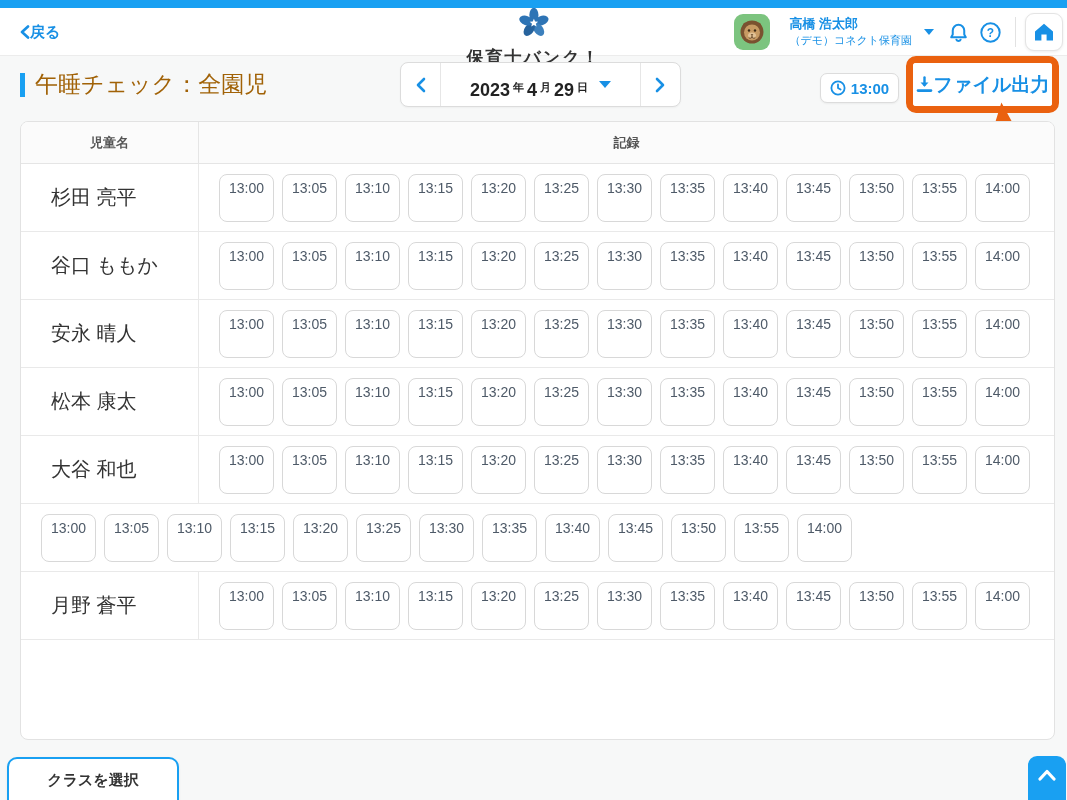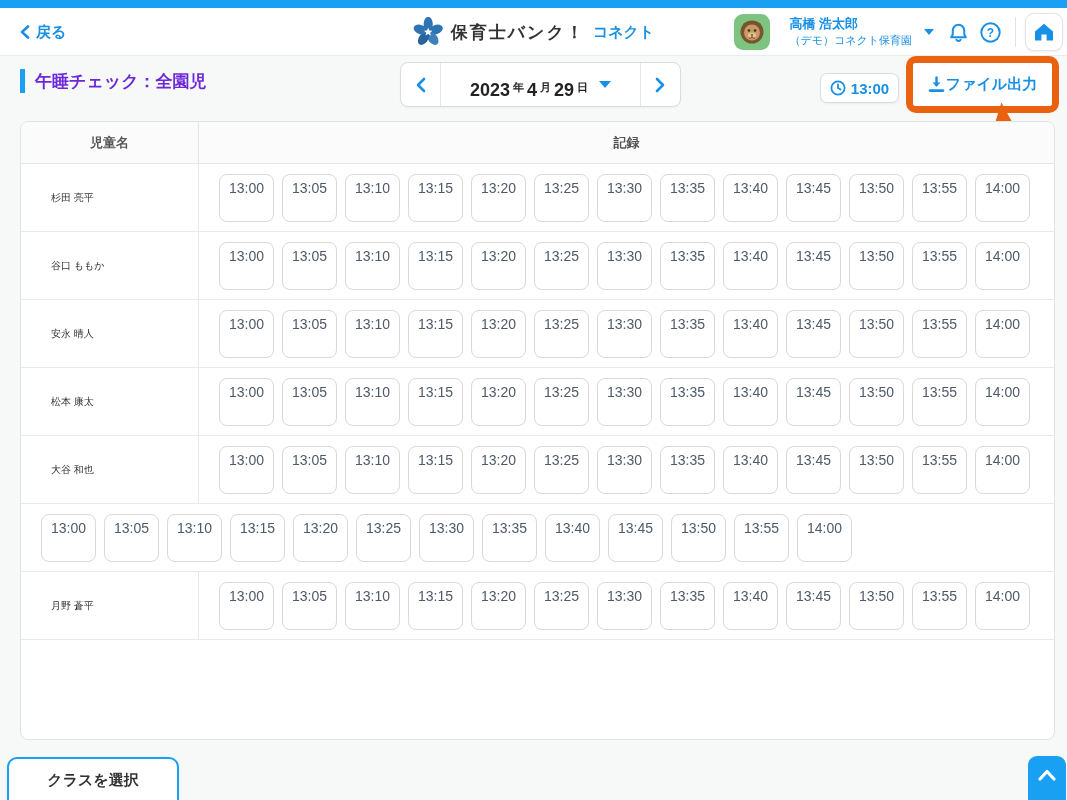--- a/index.html
+++ b/index.html
@@ -9,75 +9,75 @@
     --green:#7cc47f;
   }
   *{ margin:0; padding:0; box-sizing:border-box; }
   html,body{ background:#e9e9e9; }
   body{ font-family:"Liberation Sans","DejaVu Sans",sans-serif; }
   .page{ position:relative; width:1067px; height:800px; background:#f7f8f8; overflow:hidden; margin:0 auto; }
 
   
   .topbar{ position:absolute; top:0; left:0; right:0; height:8px; background:var(--bright); }
   .header{ position:absolute; top:8px; left:0; right:0; height:48px; background:#fff; border-bottom:1px solid #ececec; }
-  .back{ position:absolute; left:20px; top:0; height:48px; display:flex; align-items:center; gap:6px;
+  .back{ position:absolute; left:20px; top:0; height:48px; display:flex; align-items:center; 
          color:var(--accent); font-size:15px; font-weight:700; cursor:pointer; background:none; border:none; }
-  .logo{ position:absolute; left:50%; top:0; transform:translateX(-50%); height:48px; display:flex; align-items:center; gap:8px; }
+  .logo{ position:absolute; left:50%; top:0; transform:translateX(-50%); height:48px; display:flex; align-items:center; gap:8px;flex-direction:column; }
   .logo-main{ font-size:17px; font-weight:700; color:#333; letter-spacing:2px; }
   .logo-sub{ font-size:15px; font-weight:700; color:var(--accent); }
   .user-area{ position:absolute; right:4px; top:0; height:48px; display:flex; align-items:center; }
   .avatar{ width:36px; height:36px; border-radius:9px; background:var(--green); display:flex; align-items:center; justify-content:center; cursor:pointer; overflow:hidden; }
   .user-text{ margin-left:19px; }
   .user-name{ font-size:13px; font-weight:700; color:var(--accent); line-height:1.3; }
   .user-org{ font-size:11px; color:var(--accent); line-height:1.3; }
   .caret-down{ width:0; height:0; border-left:5px solid transparent; border-right:5px solid transparent;
                border-top:6px solid var(--accent); margin:0 8px 0 12px; cursor:pointer; }
   .icon-btn{ width:32px; height:32px; display:flex; align-items:center; justify-content:center; background:none; border:none; cursor:pointer; }
   .v-divider{ width:1px; height:30px; background:#e2e2e2; margin:0 9px; }
   .home-btn{ width:38px; height:38px; background:#fff; border:1px solid #e4e4e4; border-radius:9px;
              box-shadow:0 1px 3px rgba(0,0,0,.08); display:flex; align-items:center; justify-content:center; cursor:pointer; }
 
   
   .page-title{ position:absolute; left:20px; top:69px; display:flex; align-items:center; gap:10px; }
   .title-bar{ width:5px; height:24px; background:var(--bright); }
-  .title-text{ font-size:17px; font-weight:700; color:#6d28d9; }
+  .title-text{ font-size:23px; font-weight:400; color:#a16207; }
 
   .date-picker{ position:absolute; left:400px; top:62px; width:281px; height:45px; background:#fff;
                 border:1px solid #dcdcdc; border-radius:8px; display:flex; box-shadow:0 1px 2px rgba(0,0,0,.04); }
   .dp-btn{ width:40px; background:none; border:none; display:flex; align-items:center; justify-content:center; cursor:pointer; }
   .dp-prev{ border-right:1px solid #e6e6e6; }
   .dp-next{ border-left:1px solid #e6e6e6; }
   .dp-display{ flex:1; display:flex; align-items:center; justify-content:center; cursor:pointer; }
   .dp-num{ font-size:18px; font-weight:700; color:#222;margin-top:12px; }
   .dp-unit{ font-size:11px; font-weight:700; color:#222; margin:5px 3px 0 3px; }
   .dp-caret{ width:0; height:0; border-left:6px solid transparent; border-right:6px solid transparent;
              border-top:7px solid var(--accent); margin-left:8px; }
 
   .time-btn{ position:absolute; left:820px; top:73px; width:79px; height:30px; background:#fff;
              border:1px solid #dcdcdc; border-radius:7px; display:flex; align-items:center; justify-content:center;
              gap:5px; color:var(--accent); font-size:15px; font-weight:700; cursor:pointer;
              box-shadow:0 1px 2px rgba(0,0,0,.05); }
 
   .export-highlight{ position:absolute; left:906px; top:56px; width:153px; height:57px;
                      border:7px solid var(--orange); border-radius:10px; background:#fff; display:flex; }
   .export-btn{ flex:1; background:#fff; border:none; border-radius:3px; display:flex; align-items:center;
-               justify-content:center; gap:1px; color:var(--accent); font-size:15px; font-weight:700; cursor:pointer; }
+               justify-content:center; gap:1px; color:var(--accent); font-size:19px; font-weight:700; cursor:pointer; }
 
   .cursor{ position:absolute; left:995px; top:101px; pointer-events:none; }
 
   
   .table-card{ position:absolute; left:20px; top:121px; width:1035px; height:619px; background:#fff;
                border:1px solid #e2e2e2; border-radius:8px; overflow:hidden; }
   .thead{ display:flex; height:42px; background:#fbfbfb; border-bottom:1px solid #e5e5e5;
           font-size:13px; color:#555; font-weight:600; }
   .th-name{ flex:0 0 178px; border-right:1px solid #e5e5e5; display:flex; align-items:center; justify-content:center; }
   .th-record{ flex:1; display:flex; align-items:center; justify-content:center; }
   .trow{ display:flex; height:68px; border-bottom:1px solid #e9e9e9; background:#fff; }
   .td-name{ flex:0 0 178px; border-right:1px solid #e9e9e9; display:flex; align-items:center;
-            padding-left:30px; font-size:10px; color:#333; font-weight:500; }
+            padding-left:30px; font-size:20px; color:#333; font-weight:500; }
   .td-cells{ flex:1; display:flex; align-items:flex-start; padding:10px 0 0 20px; gap:8px; overflow:hidden; }
   .time-cell{ flex:0 0 55px; height:48px; border:1px solid #d8d8d8; border-radius:8px; background:#fff; cursor:pointer; }
   .time-label{ text-align:center; margin-top:5px; font-size:14px; color:#4e5a68; font-weight:500; }
 
   
   .class-select{ position:absolute; left:7px; top:757px; width:172px; height:56px; background:#fff;
                  border:2px solid var(--bright); border-radius:10px; font-size:15px; font-weight:700; color:#333;
                  font-family:inherit; display:flex; justify-content:center; padding-top:12px; cursor:pointer;
                  box-shadow:0 1px 3px rgba(0,0,0,.06); }
   .scroll-top{ position:absolute; left:1028px; top:756px; width:38px; height:52px; background:var(--bright);

